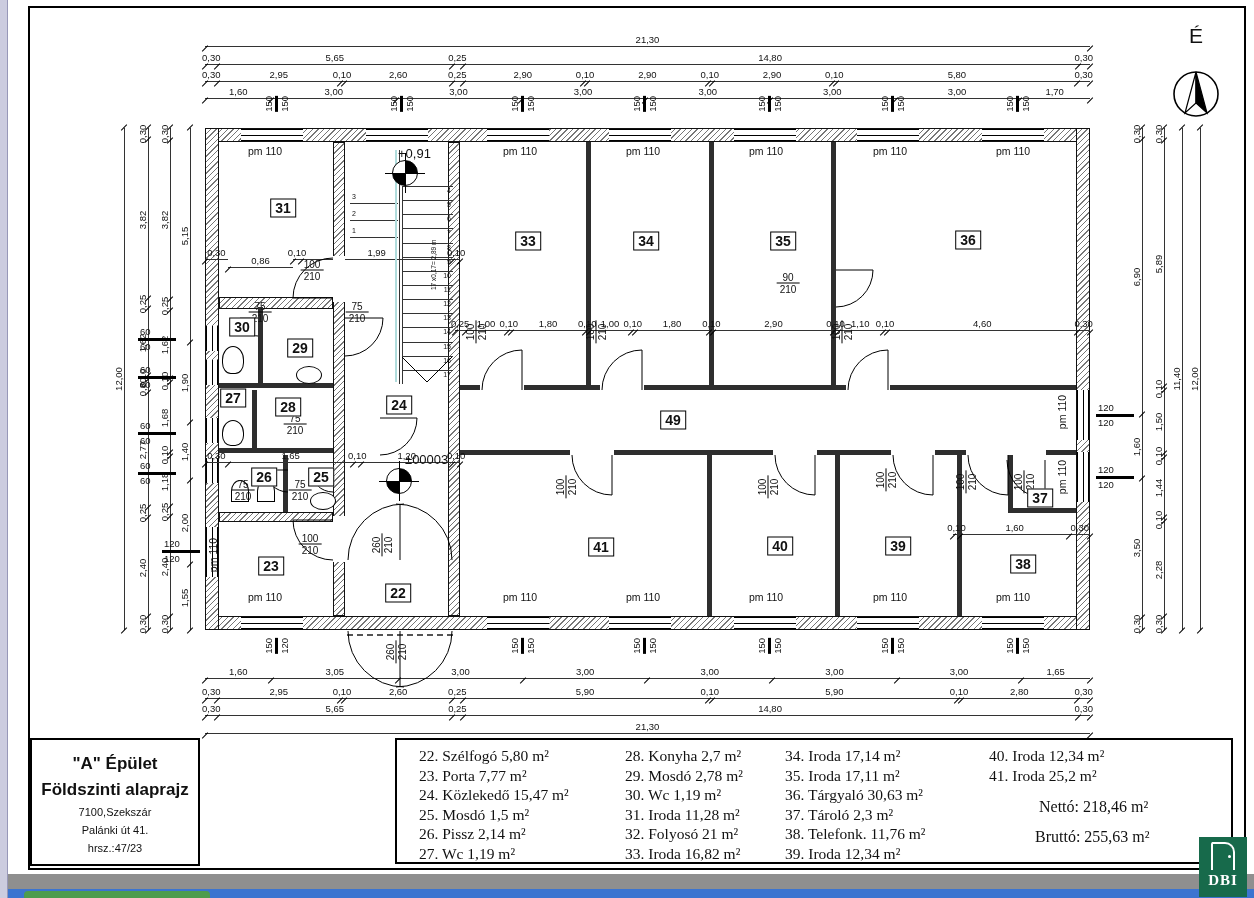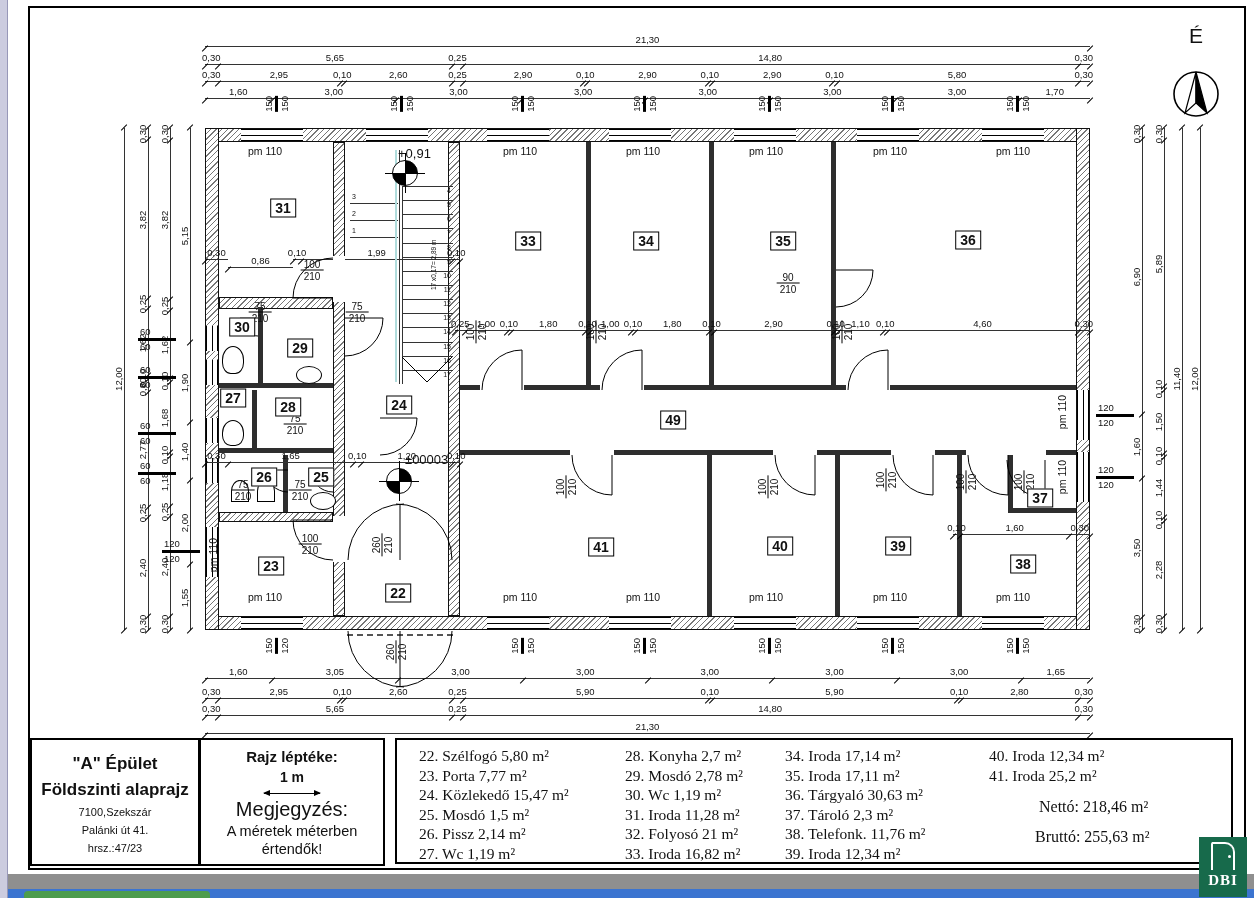--- a/index.html
+++ b/index.html
@@ -14,21 +14,21 @@
   .sheet-frame{position:absolute;left:28px;top:6px;width:1218px;height:864px;border:2px solid #000;background:#fff;box-sizing:border-box;}
   
   .wall{position:absolute;background:repeating-linear-gradient(135deg,#ffffff 0 3px,#777 3px 4px);border:1px solid #111;box-sizing:border-box;}
   .iwall{position:absolute;background:#2e2e2e;}
   .win{position:absolute;background:#fff;border-top:1px solid #000;border-bottom:1px solid #000;box-sizing:border-box;}
   .win::after{content:"";position:absolute;left:0;right:0;top:50%;height:1px;background:#000;}
   .win.v{border:none;border-left:1px solid #000;border-right:1px solid #000;}
   .win.v::after{left:50%;top:0;bottom:0;width:1px;height:auto;right:auto;}
   
   .ch{position:absolute;}
-  .ch.h{display:flex;height:12px;justify-content:flex-end;}
+  .ch.h{display:flex;height:12px;}
   .ch.h .sg{position:relative;border-bottom:1px solid #333;height:12px;flex:0 0 auto;}
   .ch.h .sg>span{position:absolute;bottom:1px;left:50%;transform:translateX(-50%);
     font-size:9.5px;white-space:nowrap;line-height:10px;}
   .ch.h .sg::before,.ch.h::after{content:"";position:absolute;left:-4px;bottom:-3px;width:8px;height:1px;background:#000;transform:rotate(-45deg);}
   .ch.h::after{left:auto;right:-4px;}
   .ch.v{display:flex;flex-direction:column;width:12px;}
   .ch.v .sg{position:relative;border-right:1px solid #333;width:12px;flex:0 0 auto;}
   .ch.v .sg>span{position:absolute;right:0px;top:50%;writing-mode:vertical-rl;
     transform:translateY(-50%) rotate(180deg);font-size:9.5px;white-space:nowrap;line-height:10px;}
   .ch.v .sg::before,.ch.v::after{content:"";position:absolute;top:-1px;right:-4px;width:8px;height:1px;background:#000;transform:rotate(-45deg);}
@@ -870,28 +870,20 @@
   <div id="stair-small"></div>
   <div class="stair-note">17 x0,17= 2,89 m</div>
 
   <div class="tbox" style="left:30px;top:738px;width:170px;height:128px;">
     <div class="tb1-l1">"A" Épület</div>
     <div class="tb1-l2">Földszinti alaprajz</div>
     <div class="tb1-sm">7100,Szekszár</div>
     <div class="tb1-sm">Palánki út 41.</div>
     <div class="tb1-sm">hrsz.:47/23</div>
   </div>
-  <div class="tbox" style="left:199px;top:738px;width:186px;height:128px;">
-    <div class="tb2-h">Rajz léptéke:</div>
-    <div class="tb2-v">1 m</div>
-    <div class="arr"></div>
-    <div class="tb2-m">Megjegyzés:</div>
-    <div class="tb2-n">A méretek méterben</div>
-    <div class="tb2-n">értendők!</div>
-  </div>
 
   <div class="legend">
     <div class="lcol" style="left:22px;" id="lcol0">
         <div>22. Szélfogó 5,80 m²</div>
         <div>23. Porta 7,77 m²</div>
         <div>24. Közlekedő 15,47 m²</div>
         <div>25. Mosdó 1,5 m²</div>
         <div>26. Pissz 2,14 m²</div>
         <div>27. Wc 1,19 m²</div>
       </div>

